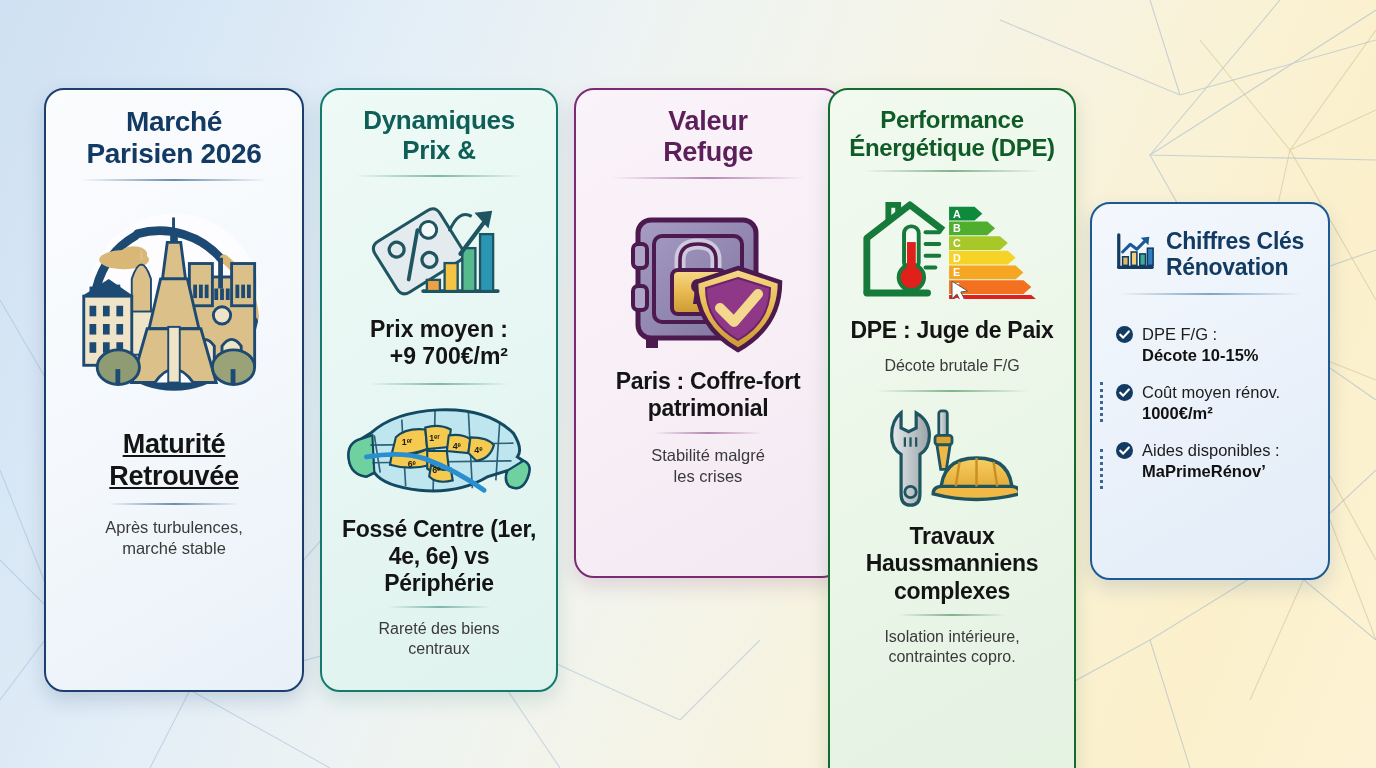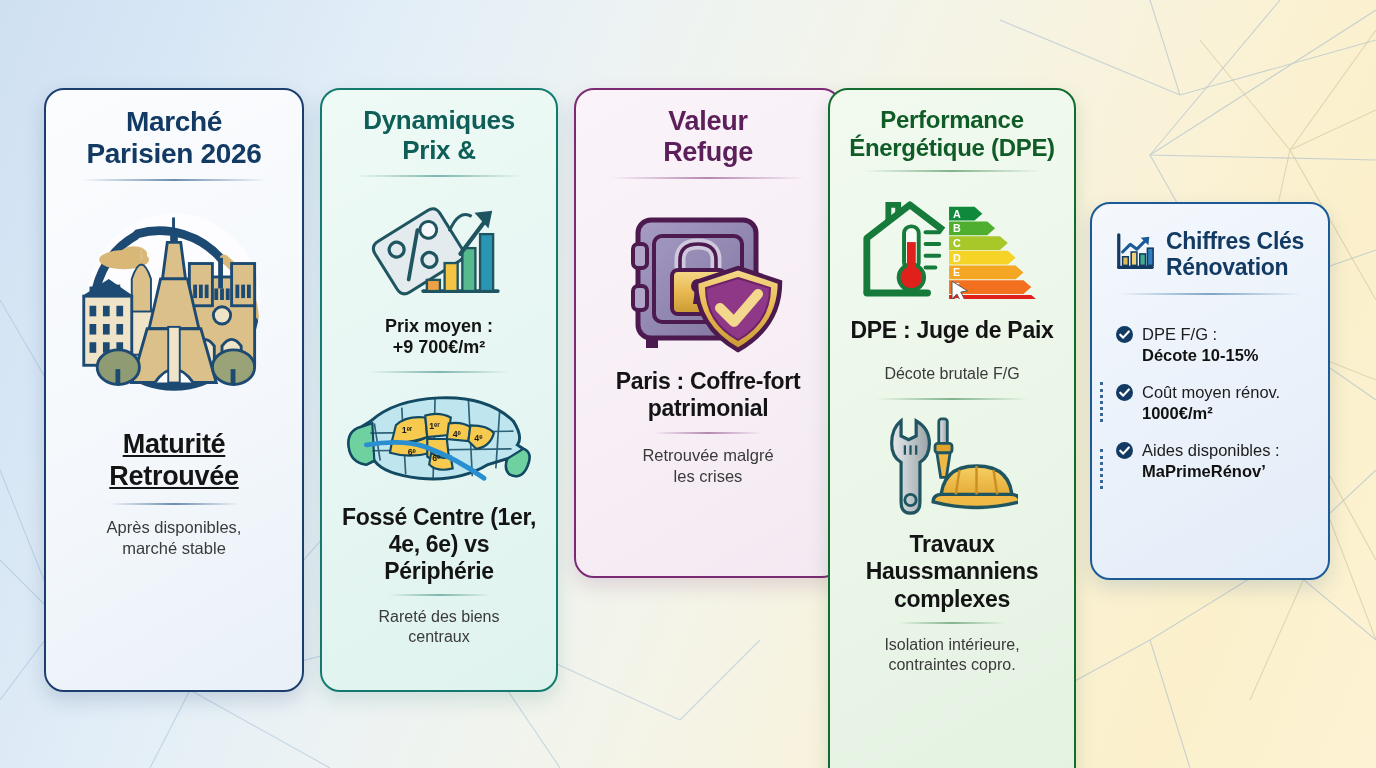--- a/index.html
+++ b/index.html
@@ -68,21 +68,21 @@
   #card2{
     left:320px;top:88px;width:238px;height:604px;
     background:linear-gradient(150deg,#eefaf6 0%,#e6f6f2 55%,#dff3ee 100%);
     border:2px solid #157a6e;
     box-shadow:0 8px 20px rgba(20,110,100,.15);
   }
   #card2 .ctitle{color:#0f5e58;font-size:26px;}
   #card2 .divider{background:linear-gradient(90deg,rgba(15,94,88,0) 0%,#7fb6ad 50%,rgba(15,94,88,0) 100%);}
   #card2 .headline{font-size:23px;}
   #card2 .sub{font-size:16px;}
-  #card2 .bignum{font-size:18px;font-weight:bold;color:#141414;text-align:center;line-height:1.2;}
+  #card2 .bignum{font-size:23px;font-weight:bold;color:#141414;text-align:right;line-height:1.2;}
 
   
   #card3{
     left:574px;top:88px;width:268px;height:490px;
     background:linear-gradient(150deg,#fbf3fa 0%,#f7eef6 55%,#f3e9f2 100%);
     border:2px solid #7b2a74;
     box-shadow:0 8px 20px rgba(110,30,105,.15);
   }
   #card3 .ctitle{color:#5c1f59;font-size:27px;}
   #card3 .divider{background:linear-gradient(90deg,rgba(92,31,89,0) 0%,#b489b1 50%,rgba(92,31,89,0) 100%);}
@@ -238,21 +238,21 @@
           <rect x="159" y="172" width="5" height="16" fill="#1d4a73"></rect>
         </svg>
       </div>
 
       <div class="headline" style="margin-top:33px;text-decoration:underline;">
         <div>Maturité</div>
         <div>Retrouvée</div>
       </div>
       <div class="divider" style="width:58%;margin-top:10px;"></div>
       <div class="sub" style="margin-top:5px;">
-        <div>Après disponibles,</div>
+        <div>Après turbulences,</div>
         <div>marché stable</div>
       </div>
     </div>
   </div>
 
   <div class="card" id="card2">
     <div class="inner">
       <div class="ctitle">
         <div>Dynamiques</div>
         <div>Prix &amp;</div>
@@ -375,21 +375,21 @@
           <path d="M92 98 L106 112 L130 84" fill="none" stroke="#f3d88d" stroke-width="10" stroke-linecap="round" stroke-linejoin="round"></path>
         </svg>
       </div>
 
       <div class="headline" style="margin-top:8px;font-size:23px;">
         <div>Paris : Coffre-fort</div>
         <div>patrimonial</div>
       </div>
       <div class="divider" style="width:46%;margin-top:10px;"></div>
       <div class="sub" style="margin-top:4px;">
-        <div>Retrouvée malgré</div>
+        <div>Stabilité malgré</div>
         <div>les crises</div>
       </div>
     </div>
   </div>
 
   <div class="card" id="card4">
     <div class="inner">
       <div class="ctitle">
         <div>Performance</div>
         <div>Énergétique (DPE)</div>
@@ -430,21 +430,21 @@
           <g font-family="Liberation Sans, sans-serif" font-size="11" font-weight="bold" fill="#ffffff">
             <path d="M92 106 L176 106 L184 113 L176 120 L92 120 Z" fill="#e0201b"></path>
               <text x="96" y="117">G</text>
           </g>
 
           <path d="M95 92 L95 110 L100 105 L104 113 L108 111 L104 103 L111 102 Z" fill="#ffffff" stroke="#555" stroke-width="1"></path>
         </svg>
       </div>
 
       <div class="headline" style="margin-top:18px;">DPE : Juge de Paix</div>
-      <div class="sub" style="margin-top:20px;">Décote brutale F/G</div>
+      <div class="sub" style="margin-top:12px;">Décote brutale F/G</div>
 
       <div class="divider" style="width:70%;margin-top:14px;"></div>
 
       <div class="iconbox" style="margin-top:8px;">
         <svg width="132" height="104" viewBox="0 0 140 110">
           <defs>
             <linearGradient id="metalg" x1="0" y1="0" x2="1" y2="0">
               <stop offset="0%" stop-color="#e7eaec"></stop>
                 <stop offset="50%" stop-color="#bfc6ca"></stop>
                 <stop offset="100%" stop-color="#9aa3a8"></stop>

